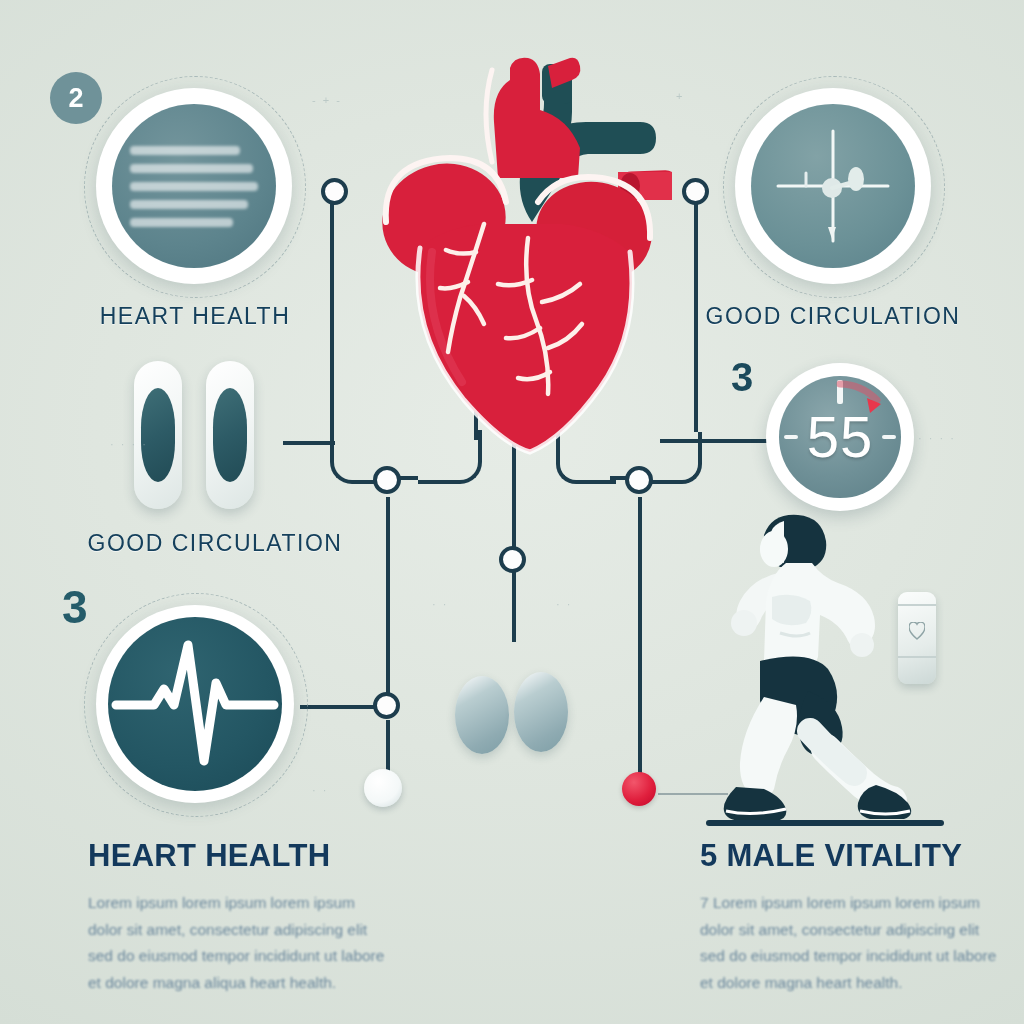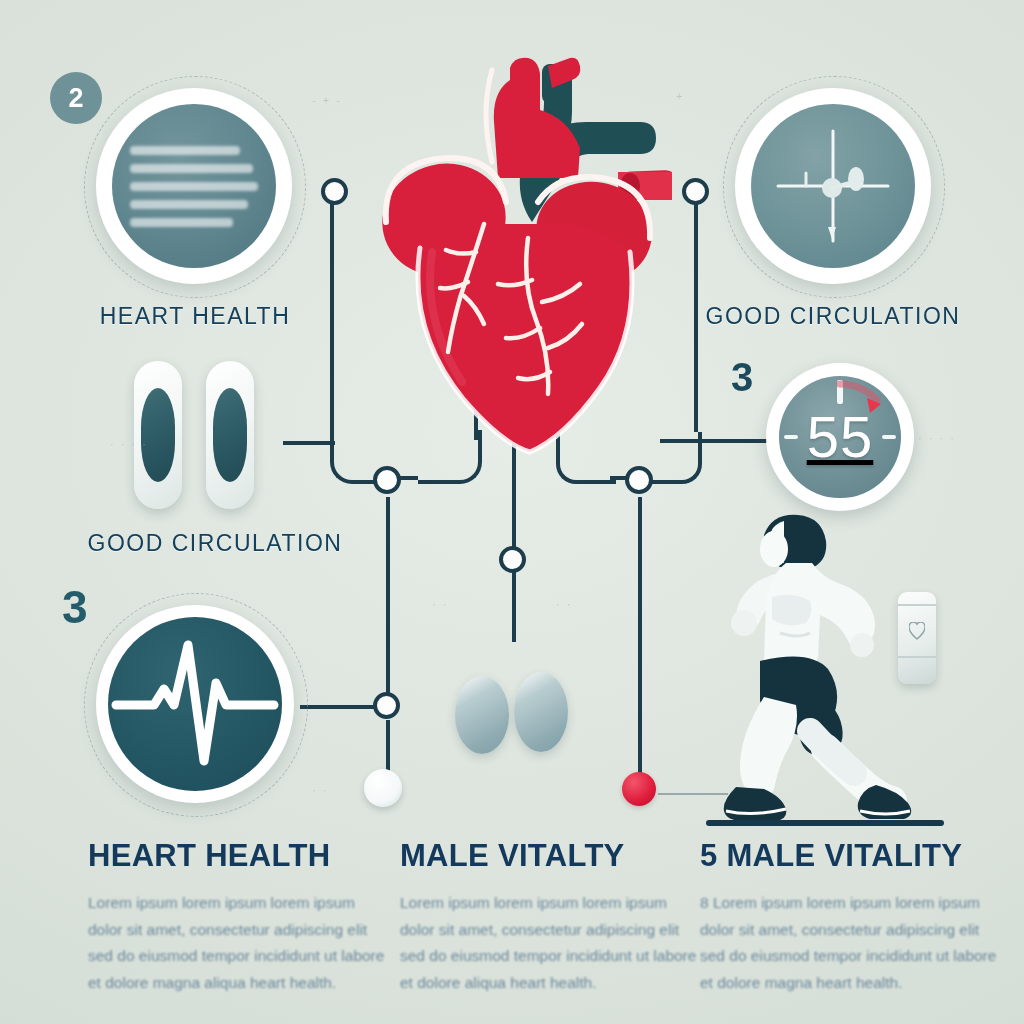--- a/index.html
+++ b/index.html
@@ -340,21 +340,21 @@
     </g>
 
     <path d="M48 196 Q36 280 92 348 Q130 392 158 400 Q192 386 228 336 Q268 280 258 200" stroke="#ffffff" stroke-width="5" fill="none" opacity=".85" stroke-linecap="round"></path>
   </svg>
 
   <div class="capsule" style="left:134px; top:361px; width:48px; height:148px;"></div>
   <div class="capsule" style="left:206px; top:361px; width:48px; height:148px;"></div>
   <div class="caption center-txt" style="left:30px; top:530px; width:370px;">GOOD CIRCULATION</div>
 
   <div class="badge-plain" style="left:731px; top:355px;">3</div>
-  <div class="gauge-outer" style="left:766px; top:363px; width:148px; height:148px;text-decoration:underline;">
+  <div class="gauge-outer" style="left:766px; top:363px; width:148px; height:148px;">
     <div class="gauge-inner">
       <div class="tick" style="left:50%; margin-left:-3px; top:4px; width:6px; height:24px;"></div>
       <div class="tick" style="left:5px; top:50%; margin-top:-2px; width:14px; height:4px;"></div>
       <div class="tick" style="right:5px; top:50%; margin-top:-2px; width:14px; height:4px;"></div>
       <svg class="abs" style="left:0; top:0;" width="122" height="122" viewBox="0 0 122 122">
         <path d="M61 8 A53 53 0 0 1 98 24" stroke="#d9566a" stroke-width="7" fill="none" opacity=".55" stroke-linecap="round"></path>
         <path d="M88 22 l14 6 l-11 9 z" fill="#e8374c"></path>
       </svg>
       <span class="gauge-value">55</span>
     </div>
@@ -418,22 +418,18 @@
   <div class="sketch" style="left:432px; top:598px;">· ·</div>
   <div class="sketch" style="left:556px; top:598px;">· ·</div>
   <div class="sketch" style="left:312px; top:784px;">· ·</div>
   <div class="sketch" style="left:110px; top:438px;">· · · ·</div>
   <div class="sketch" style="left:918px; top:432px;">· · · ·</div>
 
   <div class="col" style="left:88px; top:838px;">
     <h3>HEART HEALTH</h3>
     <p>Lorem ipsum lorem ipsum lorem ipsum dolor sit amet, consectetur adipiscing elit sed do eiusmod tempor incididunt ut labore et dolore magna aliqua heart health.</p>
   </div>
-  <div class="col" style="left:400px; top:838px;">
-    <h3>MALE VITALTY</h3>
-    <p>Lorem ipsum lorem ipsum lorem ipsum dolor sit amet, consectetur adipiscing elit sed do eiusmod tempor incididunt ut labore et dolore aliqua heart health.</p>
-  </div>
   <div class="col" style="left:700px; top:838px;">
     <h3>5 MALE VITALITY</h3>
-    <p>8 Lorem ipsum lorem ipsum lorem ipsum dolor sit amet, consectetur adipiscing elit sed do eiusmod tempor incididunt ut labore et dolore magna heart health.</p>
+    <p>7 Lorem ipsum lorem ipsum lorem ipsum dolor sit amet, consectetur adipiscing elit sed do eiusmod tempor incididunt ut labore et dolore magna heart health.</p>
   </div>
 
 </div>
 
 </body></html>

